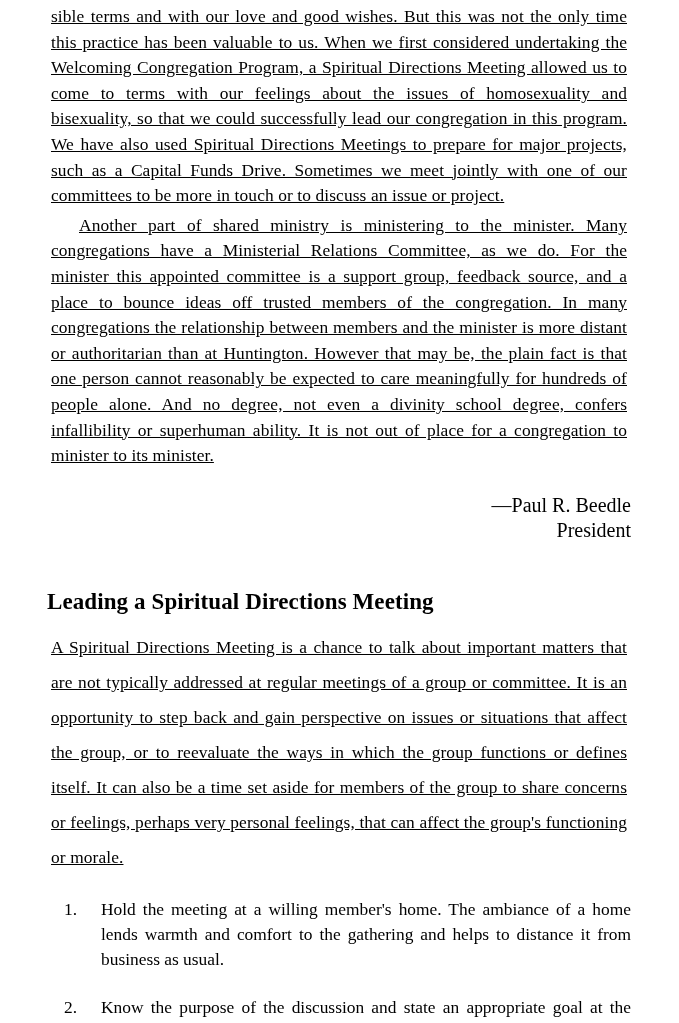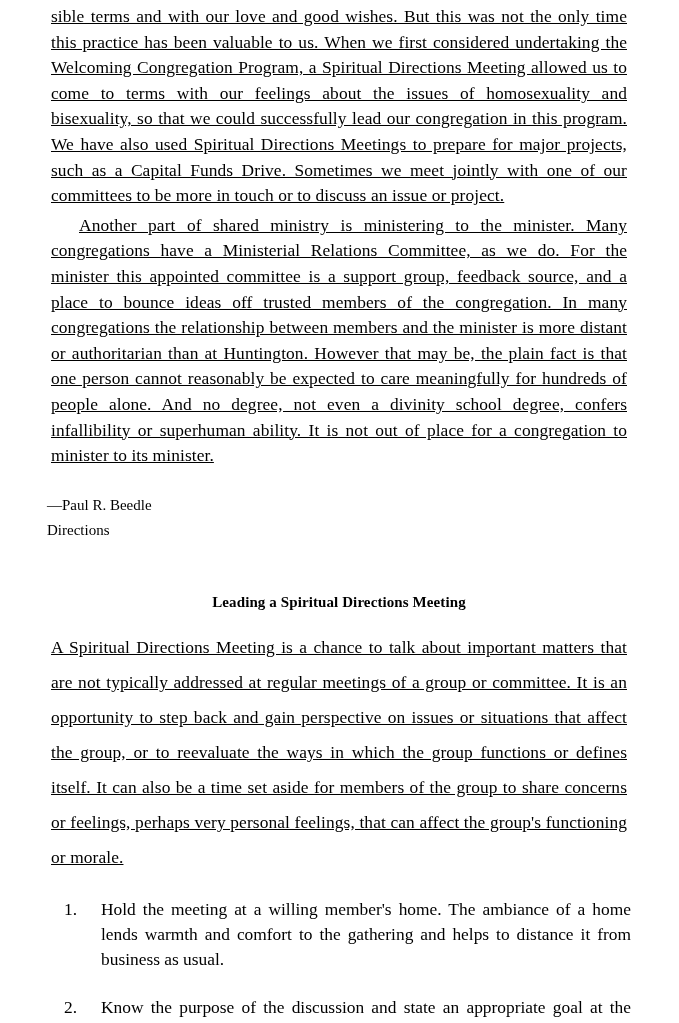--- a/index.html
+++ b/index.html
@@ -35,34 +35,33 @@
     text-align: justify;
     text-justify: inter-word;
     letter-spacing: 0.1px;
     text-decoration: underline;
   }
   p.indent {
     text-indent: 28px;
   }
   .signature {
     margin-top: 24px;
-    text-align: left;
-    font-size: 15px;
+    text-align: right;
+    font-size: 20px;
     line-height: 25.6px;
   }
   .signature div {
     display: block;
   }
   h2.section-heading {
-    font-size: 15px;
+    font-size: 23px;
     font-weight: bold;
     margin: 46px 0 16px 0;
     line-height: 24px;
     letter-spacing: 0.1px;
-    text-align: center;
   }
   .sect-body p {
     font-size: 17.4px;
     line-height: 35px;
   }
   ol.numbered {
     margin: 22px 0 0 0;
     padding: 0;
     list-style: none;
   }
@@ -88,21 +87,21 @@
 
 <div class="page">
   <div class="content">
 
     <p>sible terms and with our love and good wishes. But this  was not the only time this practice has been valuable to us. When we first considered undertaking the Welcoming Congregation Program, a Spiritual Directions Meeting allowed us to come to terms with our feelings about the issues of homosexuality and bisexuality, so that we could successfully lead our congregation in this program. We have also used Spiritual Directions Meetings to prepare for major projects, such as a Capital Funds Drive. Sometimes we meet jointly with one of our committees to be more in touch or to discuss an issue or project.</p>
 
     <p class="indent">Another part of shared ministry is ministering to the minister. Many congregations have a Ministerial Relations Committee, as we do. For the minister this appointed committee is a support group, feedback source, and a place to bounce ideas off trusted members of the congregation. In many congregations the relationship between members and the minister is more distant or authoritarian than at Huntington. However that may be, the plain fact is that one person cannot reasonably be expected to care meaningfully for hundreds of people alone. And no degree, not even a divinity school degree, confers infallibility or superhuman ability. It is not out of place for a congregation to minister to its minister.</p>
 
     <div class="signature">
       <div>—Paul R. Beedle</div>
-      <div>Directions</div>
+      <div>President</div>
     </div>
 
     <h2 class="section-heading">Leading a Spiritual Directions Meeting</h2>
 
     <div class="sect-body">
       <p>A Spiritual Directions Meeting is a chance to talk about important matters that are not typically addressed at regular meetings of a  group or committee. It is an opportunity to step back and gain perspective on issues or situations that affect the group, or to reevaluate the ways in which the group functions or defines itself. It can also be a time set aside for members of the group to share concerns or feelings, perhaps very personal feelings, that can affect the group's functioning or morale.</p>
 
       <ol class="numbered">
         <li>
           <span class="num">1.</span>

